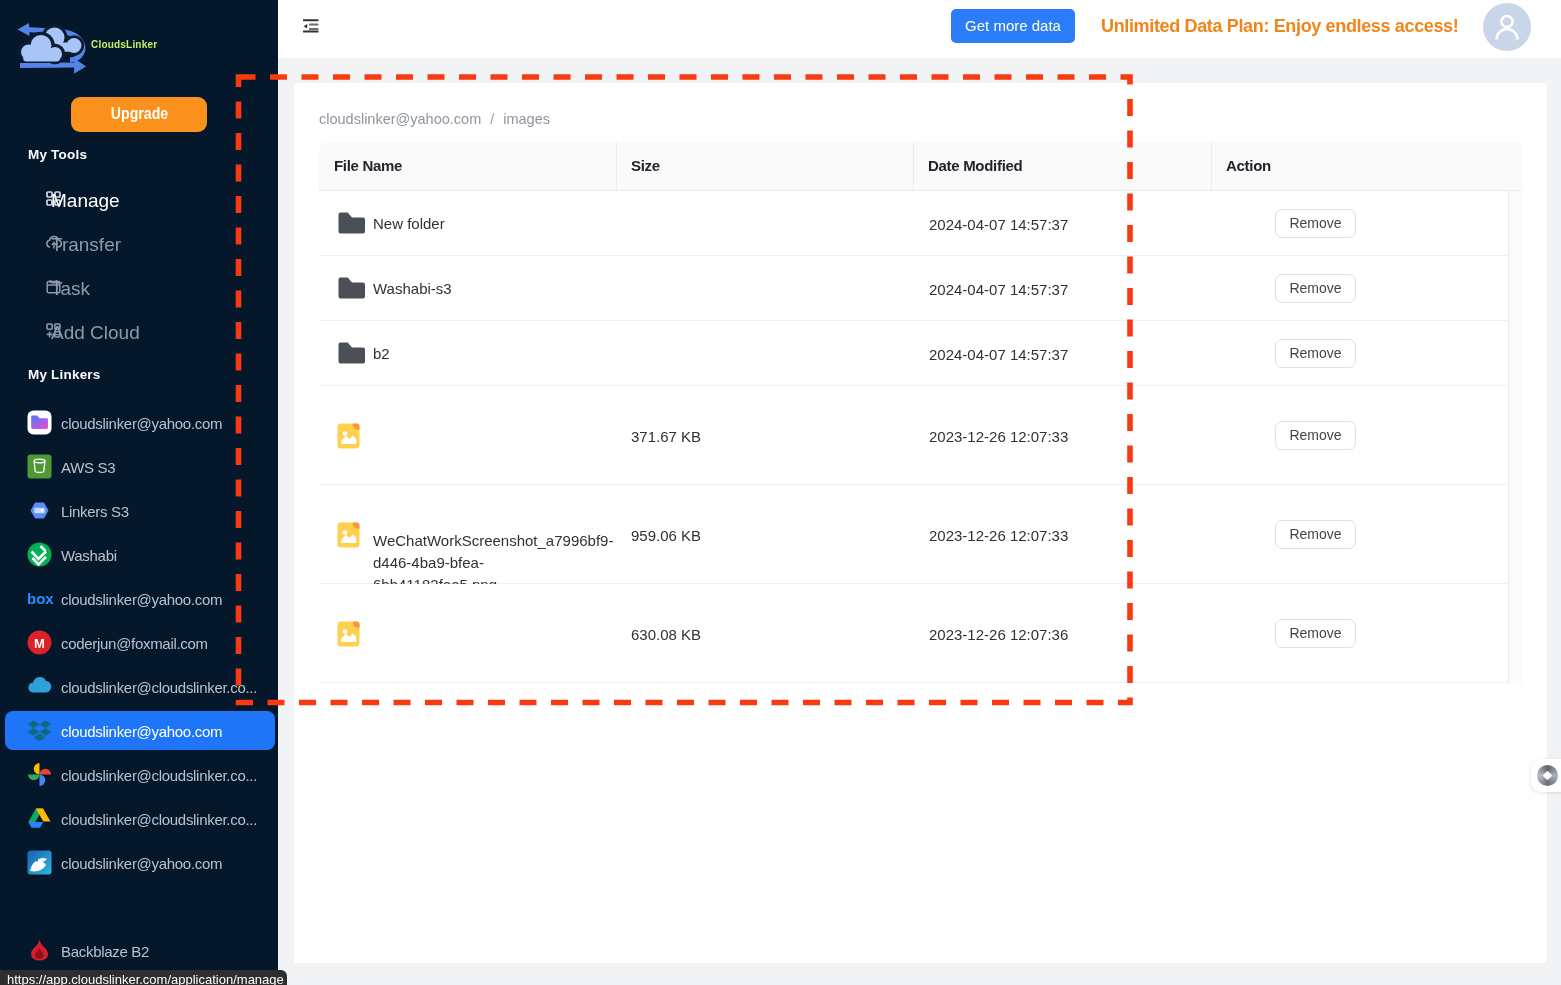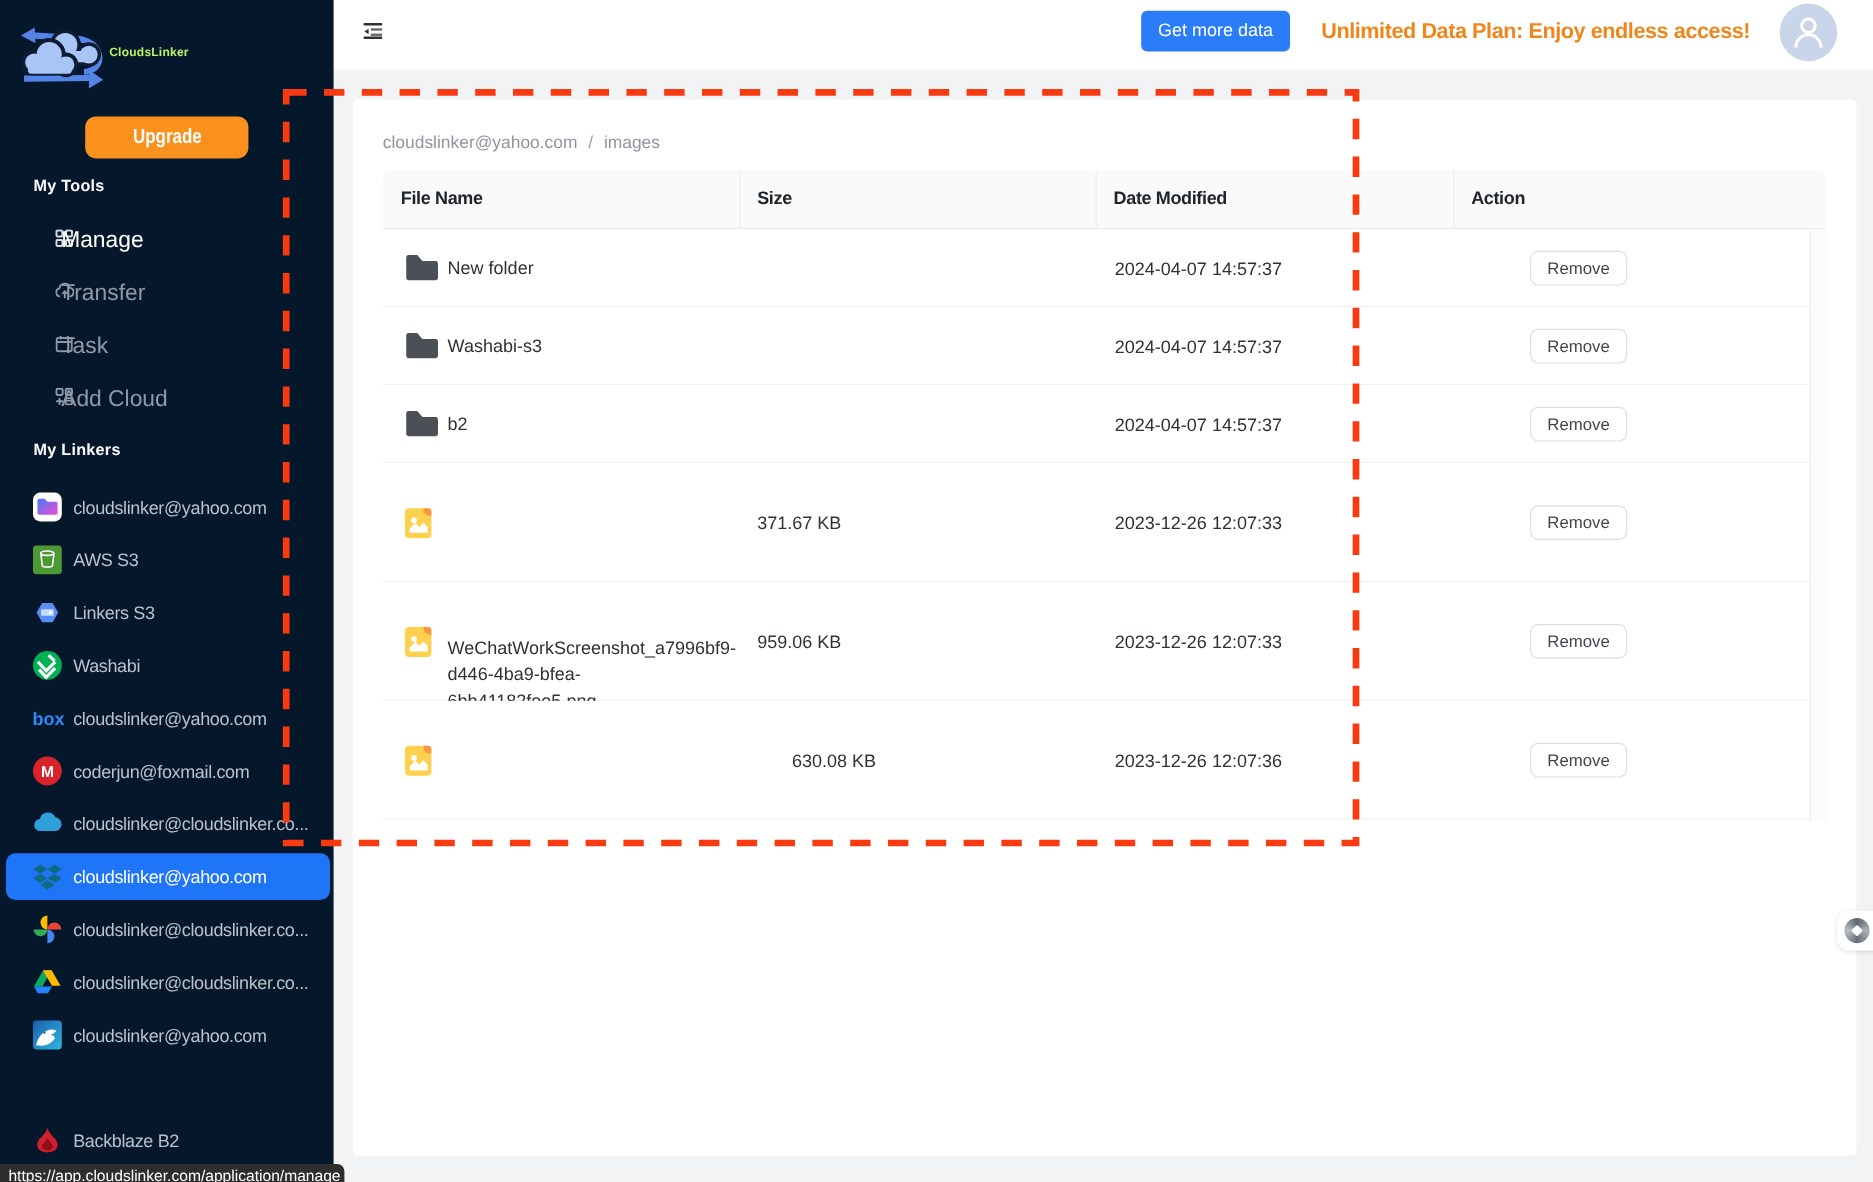--- a/index.html
+++ b/index.html
@@ -125,21 +125,21 @@
   <span class="cell" style="left:610px;top:42px;">2023-12-26 12:07:33</span>
   <span class="rmv" style="top:35px;">Remove</span>
 </div>
 <div class="row" style="top:584px;height:99px;">
   <span class="icon-cell" style="top:37px;"><svg width="23" height="26" viewBox="0 0 23 26">
         <path d="M4 0.5 h15 q3.5 0 3.5 3.5 v18 q0 3.5-3.5 3.5 h-15 q-3.5 0-3.5-3.5 v-18 q0-3.5 3.5-3.5 z" fill="#ffd04e"></path>
         <path d="M15.7 1 q0.3 5.8 6.3 6.1 l0.5-0.8 v-3 q0-2.8-2.8-2.8 h-3.2 z" fill="#f99840"></path>
         <circle cx="8" cy="10.6" r="2.4" fill="#fff"></circle>
         <path d="M4.3 21 v-3.4 l4.8-4.8 3.3 3.3 3.5-3.5 3.4 3.4 v5 z" fill="#fff"></path>
       </svg></span>
-  <span class="cell" style="left:312px;top:42px;margin-left:29px;">630.08 KB</span>
+  <span class="cell" style="left:312px;top:42px;">630.08 KB</span>
   <span class="cell" style="left:610px;top:42px;">2023-12-26 12:07:36</span>
   <span class="rmv" style="top:35px;">Remove</span>
 </div>
 <div class="gutter"></div>
 
 <div class="sidebar">
   <svg class="abs" style="left:14px;top:19px;" width="74" height="57" viewBox="0 0 74 57">
     <path d="M12 10.5 L46 12.5 Q62 14 66.5 22 Q70.5 29 67.5 34.5 Q64 40.5 56 41" fill="none" stroke="#5584e8" stroke-width="5.2"></path>
     <polygon points="15,4 3.5,10.5 15.5,17" fill="#5584e8"></polygon>
     <path d="M6 46.5 L62 46" fill="none" stroke="#5584e8" stroke-width="5.2"></path>

